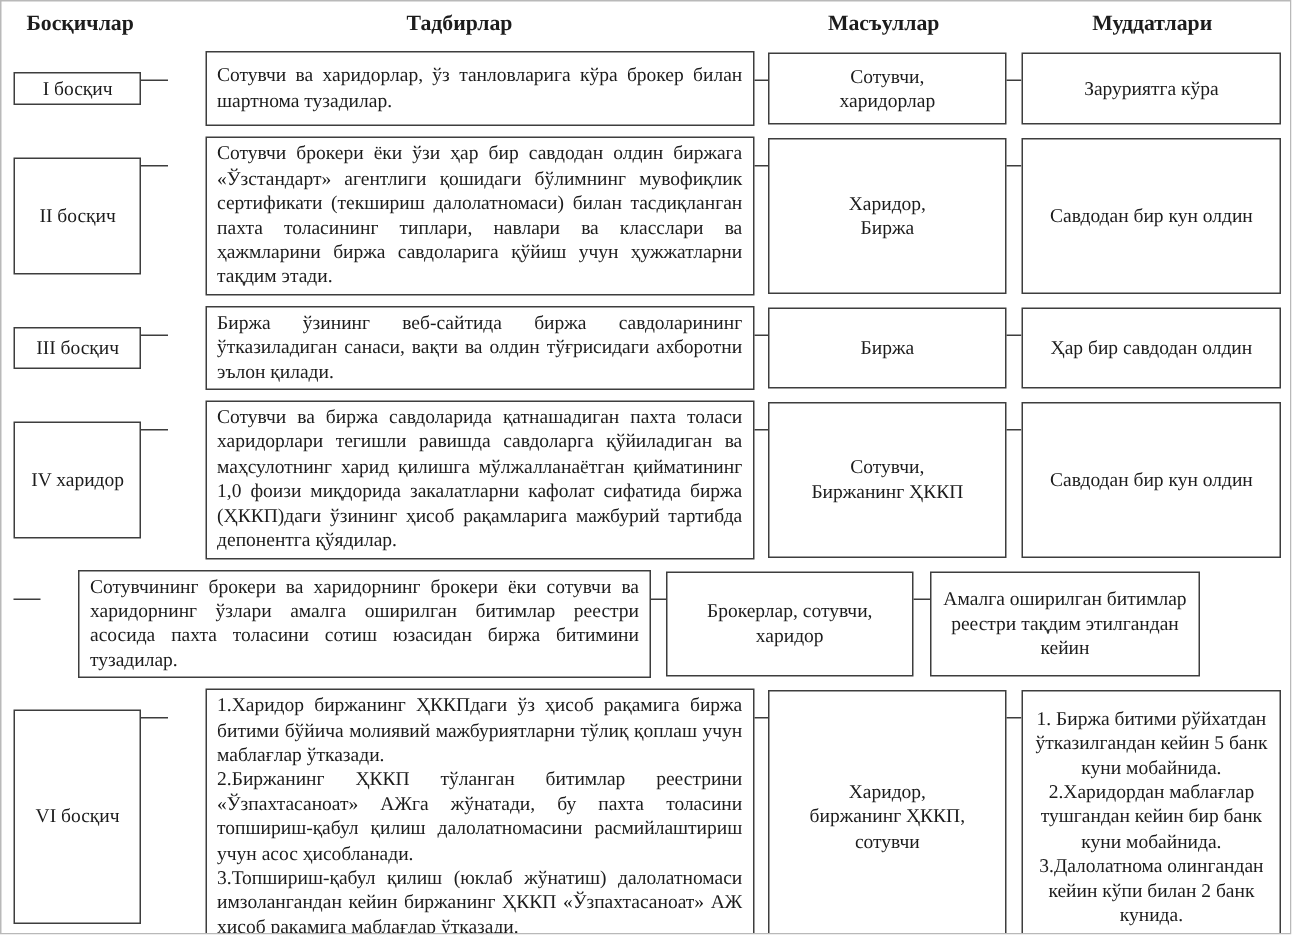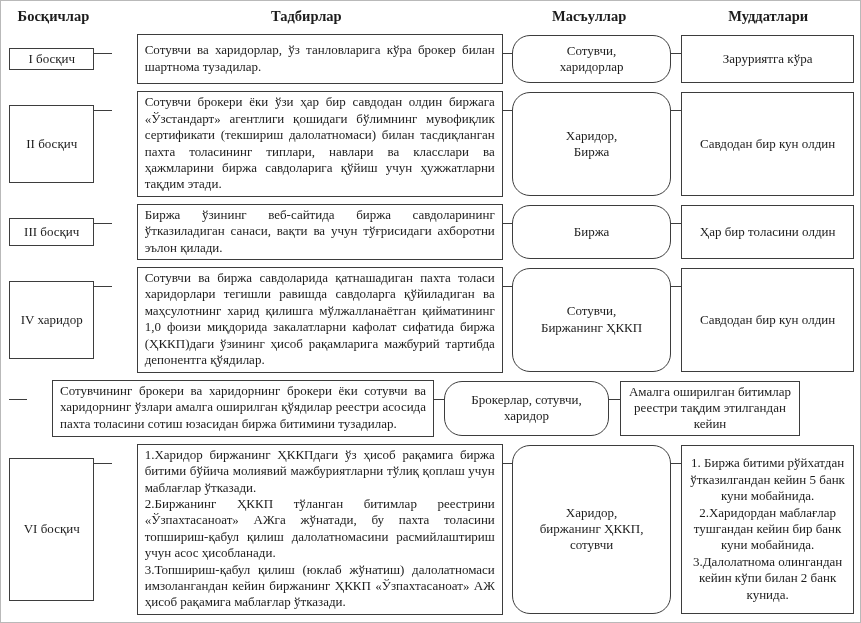--- a/index.html
+++ b/index.html
@@ -60,21 +60,20 @@
     padding: 2px 7px 3px 7px;
     white-space: pre-line;
     margin-left: 25px;
   }
   .responsible {
     width: 165px;
     text-align: center;
     margin: 1px 0;
     padding: 2px 5px;
     white-space: pre-line;
-    border-radius: 18px;
   }
   .deadline {
     width: 180px;
     text-align: center;
     margin: 1px 0;
     padding: 2px 5px;
     white-space: pre-line;
   }
   .conn {
     align-self: flex-start;
@@ -119,41 +118,41 @@
     <div class="conn c2"></div>
     <div class="box responsible">Харидор,
 Биржа</div>
     <div class="conn c3"></div>
     <div class="box deadline">Савдодан бир кун олдин</div>
   </div>
 
   <div class="row">
     <div class="box stage">III босқич</div>
     <div class="conn c1"></div>
-    <div class="box activity">Биржа ўзининг веб-сайтида биржа савдоларининг ўтказиладиган санаси, вақти ва учун тўғрисидаги ахборотни эълон қилади.</div>
+    <div class="box activity">Биржа ўзининг веб-сайтида биржа савдоларининг ўтказиладиган санаси, вақти ва олдин тўғрисидаги ахборотни эълон қилади.</div>
     <div class="conn c2"></div>
     <div class="box responsible">Биржа</div>
     <div class="conn c3"></div>
-    <div class="box deadline">Ҳар бир толасини олдин</div>
+    <div class="box deadline">Ҳар бир савдодан олдин</div>
   </div>
 
   <div class="row">
     <div class="box stage">IV харидор</div>
     <div class="conn c1"></div>
     <div class="box activity">Сотувчи ва биржа савдоларида қатнашадиган пахта толаси харидорлари тегишли равишда савдоларга қўйиладиган ва маҳсулотнинг харид қилишга мўлжалланаётган қийматининг 1,0 фоизи миқдорида закалатларни кафолат сифатида биржа (ҲККП)даги ўзининг ҳисоб рақамларига мажбурий тартибда депонентга қўядилар.</div>
     <div class="conn c2"></div>
     <div class="box responsible">Сотувчи,
 Биржанинг ҲККП</div>
     <div class="conn c3"></div>
     <div class="box deadline">Савдодан бир кун олдин</div>
   </div>
 
   <div class="row">
     <div class="conn c1"></div>
-    <div class="box activity">Сотувчининг брокери ва харидорнинг брокери ёки сотувчи ва харидорнинг ўзлари амалга оширилган қўядилар реестри асосида пахта толасини сотиш юзасидан биржа битимини тузадилар.</div>
+    <div class="box activity">Сотувчининг брокери ва харидорнинг брокери ёки сотувчи ва харидорнинг ўзлари амалга оширилган битимлар реестри асосида пахта толасини сотиш юзасидан биржа битимини тузадилар.</div>
     <div class="conn c2"></div>
     <div class="box responsible">Брокерлар, сотувчи,
 харидор</div>
     <div class="conn c3"></div>
     <div class="box deadline">Амалга оширилган битимлар реестри тақдим этилгандан кейин</div>
   </div>
 
   <div class="row">
     <div class="box stage">VI босқич</div>
     <div class="conn c1"></div>

